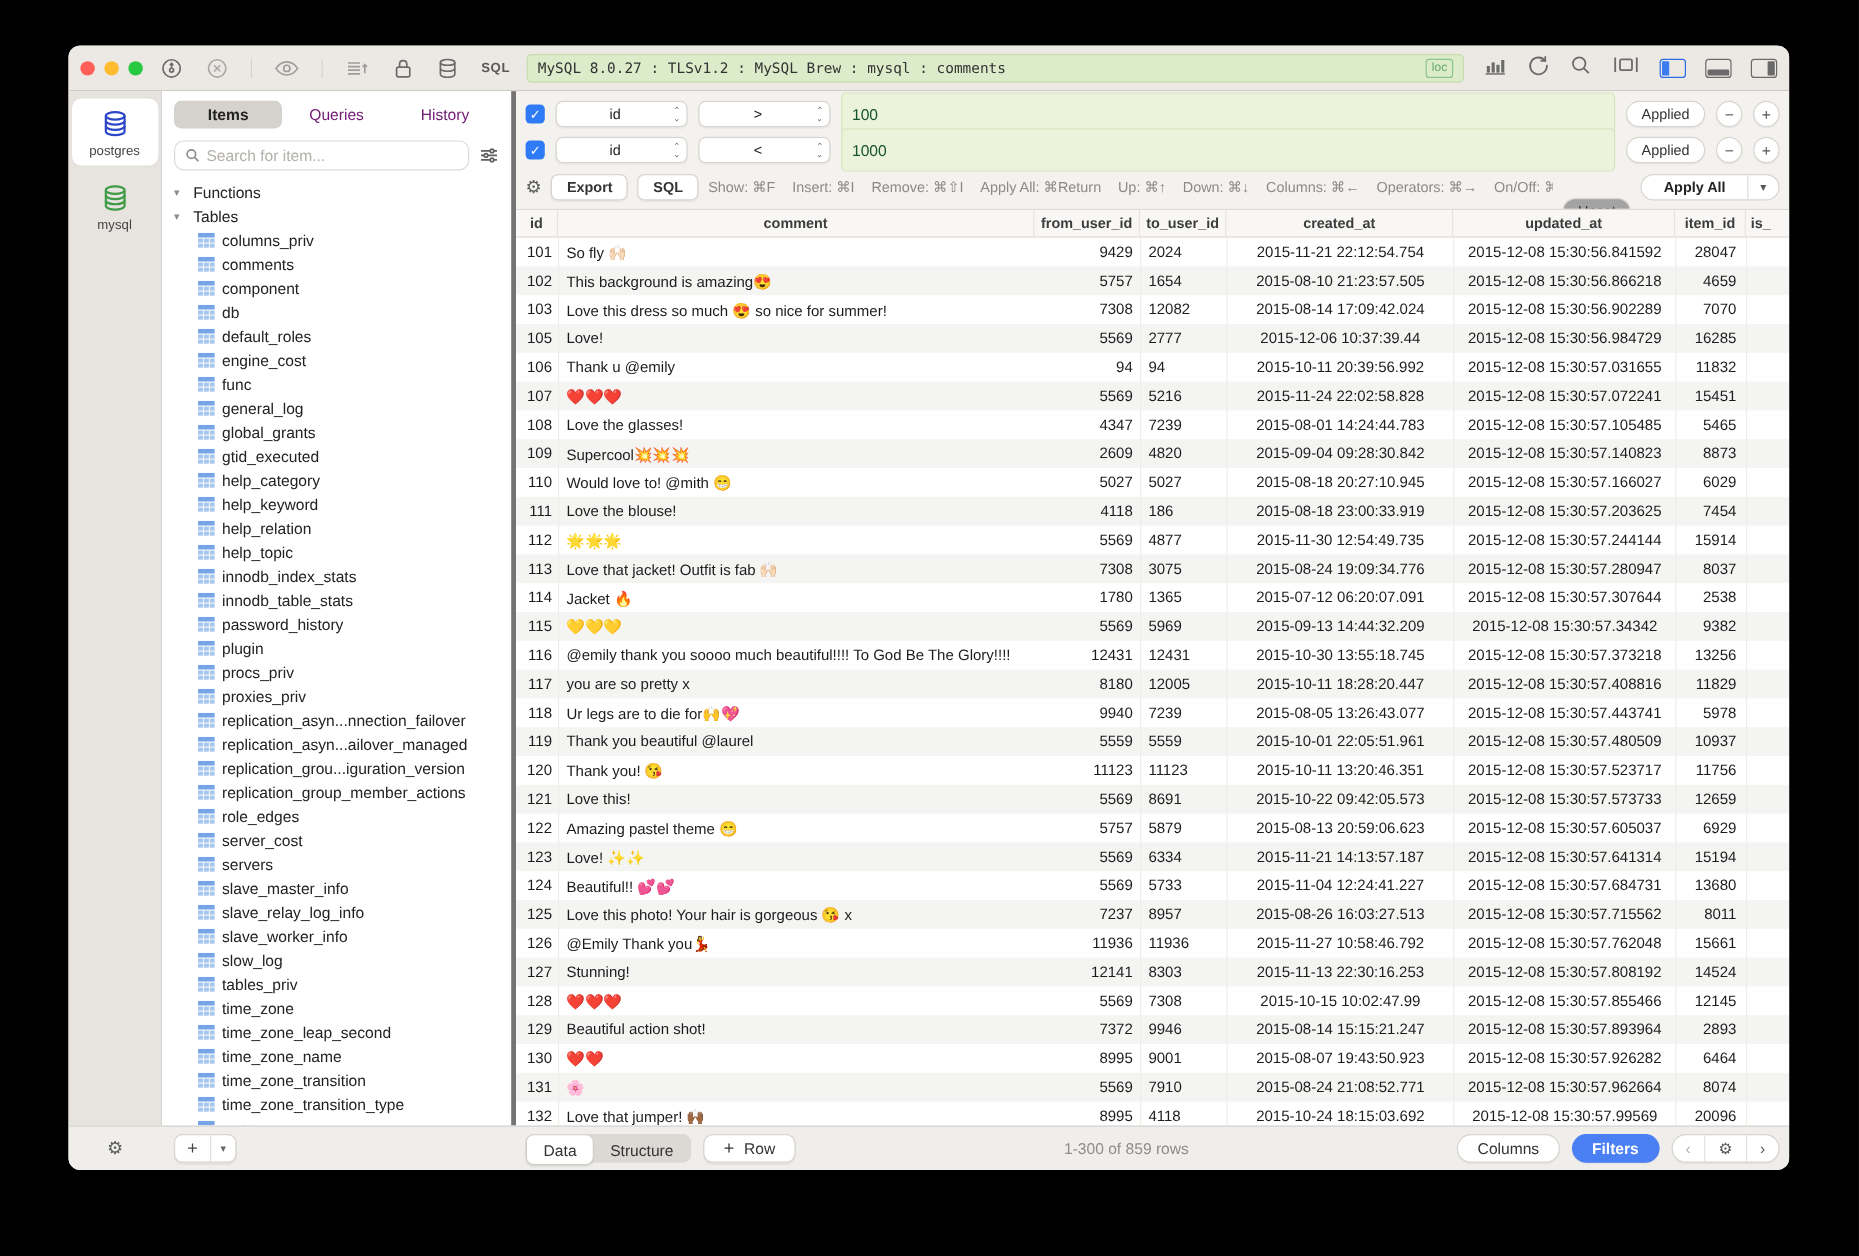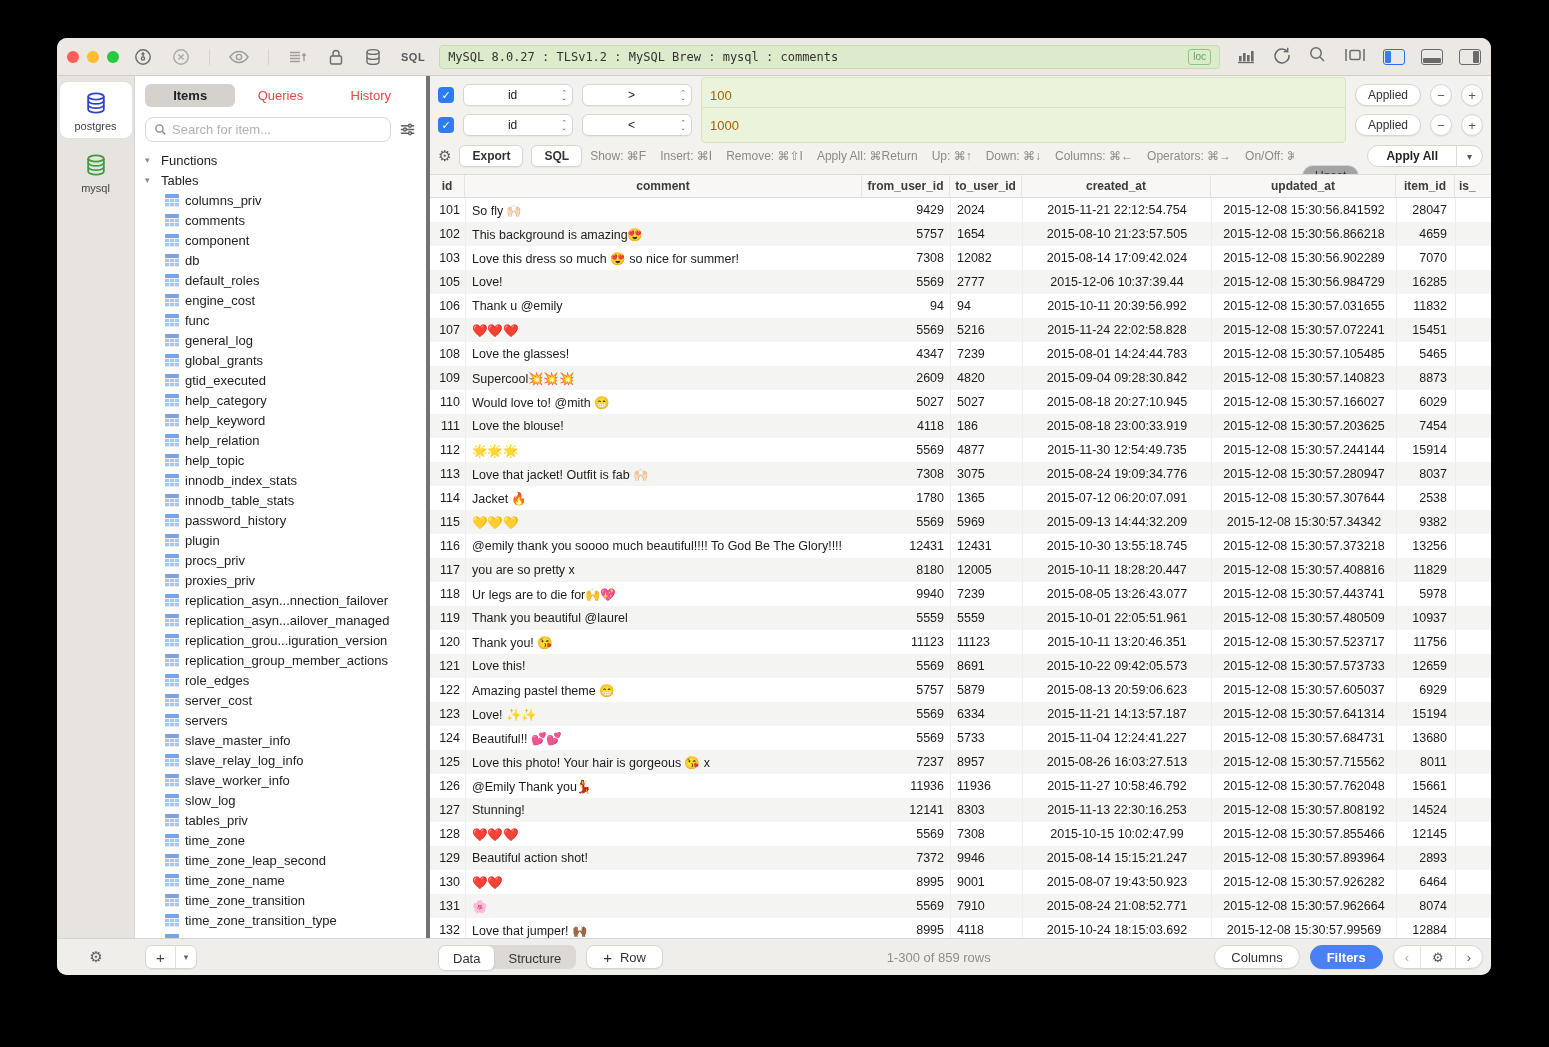--- a/index.html
+++ b/index.html
@@ -27,40 +27,40 @@
 
   
   .body { flex:1; display:flex; min-height:0; }
   .rail { width:78px; background:#e7e4e0; border-right:1px solid #d8d5d1; display:flex; flex-direction:column; align-items:center; padding-top:6px; gap:6px; }
   .rail-item { width:72px; border-radius:8px; padding:8px 0 6px; display:flex; flex-direction:column; align-items:center; gap:4px; }
   .rail-item.selected { background:#ffffff; box-shadow:0 0 0 1px #e3e0dc; }
   .rail-item .name { font-size:11px; color:#444; }
 
   .sidebar { width:295px; background:#fff; border-right:4px solid #737373; display:flex; flex-direction:column; min-height:0; }
   .side-tabs { display:flex; align-items:center; padding:8px 10px 4px; }
-  .side-tab { flex:1; text-align:center; font-size:13px; color:#ef4444; padding:4px 0; border-radius:6px; }
+  .side-tab { flex:1; text-align:center; font-size:13px; color:#701a75; padding:4px 0; border-radius:6px; }
   .side-tab.active { background:#d5d2ce; font-weight:bold; color:#222; }
   .search-row { display:flex; align-items:center; gap:8px; padding:6px 10px 4px; }
   .search-box { flex:1; display:flex; align-items:center; gap:5px; border:1px solid #dddad6; border-radius:8px; height:25px; padding:0 8px; background:#fff; }
   .search-box input { border:none; outline:none; flex:1; font-size:13px; color:#333; background:transparent; font-family:"Liberation Sans", sans-serif; }
   .search-box input::placeholder { color:#b3b0ac; }
   .tree { flex:1; overflow:hidden; padding-top:4px; }
   .tree-row { height:20px; display:flex; align-items:center; font-size:13px; color:#222; padding-left:10px; gap:6px; }
   .tree-row .chev { color:#8a8a8a; font-size:9px; width:10px; }
   .tree-item { padding-left:30px; }
   .tbl-ic { width:14px; height:13px; flex:0 0 auto; }
 
   .main { flex:1; display:flex; flex-direction:column; min-width:0; background:#f4f2ef; }
   .filters { padding:8px 8px 6px; flex:0 0 auto; }
   .filter-row { display:flex; align-items:center; gap:9px; height:22px; margin-bottom:8px; }
   .cb { width:16px; height:16px; border-radius:4px; background:#2f7bf6; color:#fff; font-size:11px; display:flex; align-items:center; justify-content:center; }
   .mac-select { width:110px; height:22px; background:#fff; border:1px solid #d8d5d1; border-radius:6px; display:flex; align-items:center; font-size:12px; color:#222; box-shadow:0 1px 1px rgba(0,0,0,.04); }
   .mac-select .val { flex:1; text-align:center; }
   .stepper { display:flex; flex-direction:column; line-height:5px; font-size:7px; color:#666; padding-right:5px; }
-  .f-input { flex:1; height:36px; background:#ebf3da; border:1px solid #d7e3bc; border-radius:4px; font-size:13px; color:#a16207; padding:0 8px; outline:none; font-family:"Liberation Sans", sans-serif; }
+  .f-input { flex:1; height:36px; background:#ebf3da; border:1px solid #d7e3bc; border-radius:4px; font-size:13px; color:#14532d; padding:0 8px; outline:none; font-family:"Liberation Sans", sans-serif; }
   .applied-btn { height:22px; background:#fff; border:1px solid #d8d5d1; border-radius:11px; font-size:12px; color:#333; padding:0 12px; display:flex; align-items:center; box-shadow:0 1px 1px rgba(0,0,0,.05); }
   .round-btn { width:22px; height:22px; background:#fff; border:1px solid #d8d5d1; border-radius:50%; font-size:13px; color:#555; display:flex; align-items:center; justify-content:center; box-shadow:0 1px 1px rgba(0,0,0,.05); }
   .filter-toolbar { display:flex; align-items:center; gap:8px; height:24px; }
   .gear-glyph { color:#5f5f5f; font-size:15px; }
   .small-btn { height:22px; background:#fff; border:1px solid #d8d5d1; border-radius:6px; font-size:12px; font-weight:bold; color:#333; padding:0 12px; display:flex; align-items:center; box-shadow:0 1px 1px rgba(0,0,0,.05); }
   .shortcuts { flex:1; display:flex; gap:14px; font-size:12px; color:#8c8a87; white-space:nowrap; overflow:hidden; }
   .unset-btn { height:22px; background:#a3a3a3; border:1px solid #d8d5d1; border-radius:11px; font-size:12px; color:#333; padding:0 12px; display:flex; align-items:center;margin-top:40px; }
   .applyall-btn { height:22px; background:#fff; border:1px solid #d8d5d1; border-radius:11px; font-size:12px; color:#222; display:flex; align-items:center; overflow:hidden; }
   .applyall-btn .lbl { padding:0 18px; font-weight:bold; }
   .applyall-btn .sep { width:1px; height:22px; background:#e0ddd9; }
@@ -1165,21 +1165,21 @@
               <div class="gc isx"></div>
             </div>
 
             <div class="g-row">
               <div class="gc rid">132</div>
               <div class="gc comment">Love that jumper! 🙌🏾</div>
               <div class="gc from">8995</div>
               <div class="gc to">4118</div>
               <div class="gc center">2015-10-24 18:15:03.692</div>
               <div class="gc center">2015-12-08 15:30:57.99569</div>
-              <div class="gc item">12884</div>
+              <div class="gc item">20096</div>
               <div class="gc isx"></div>
             </div>
           </div>
       </div>
     </div>
   </div>
 
   <div class="statusbar">
     <div class="sb-rail">
       <span class="gear-glyph">⚙</span>

